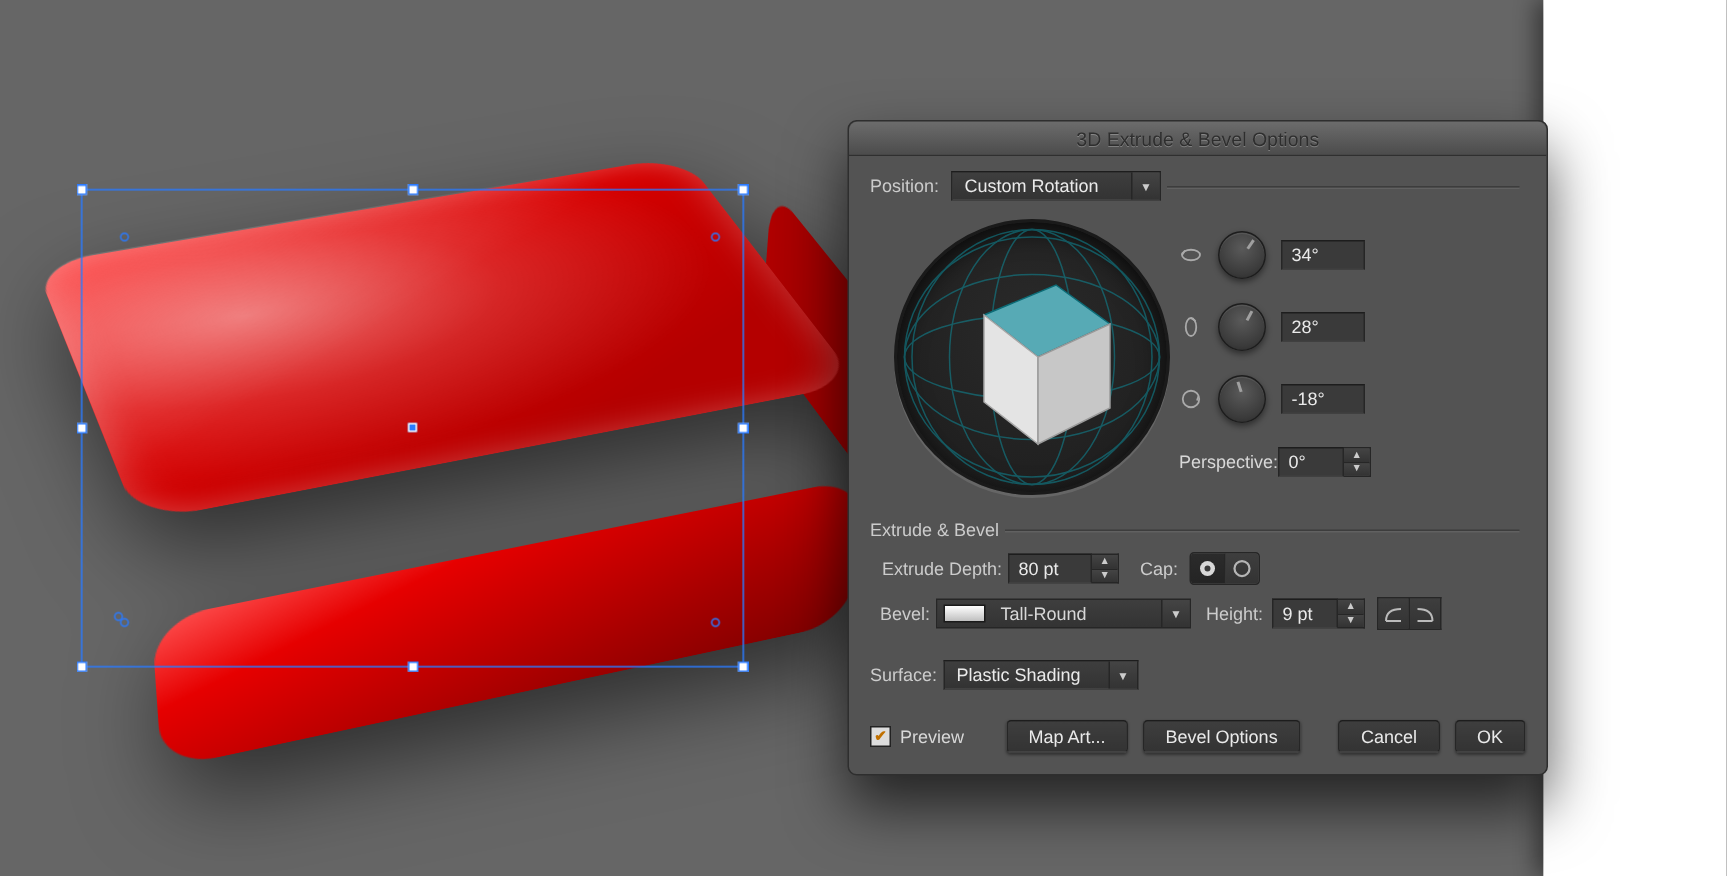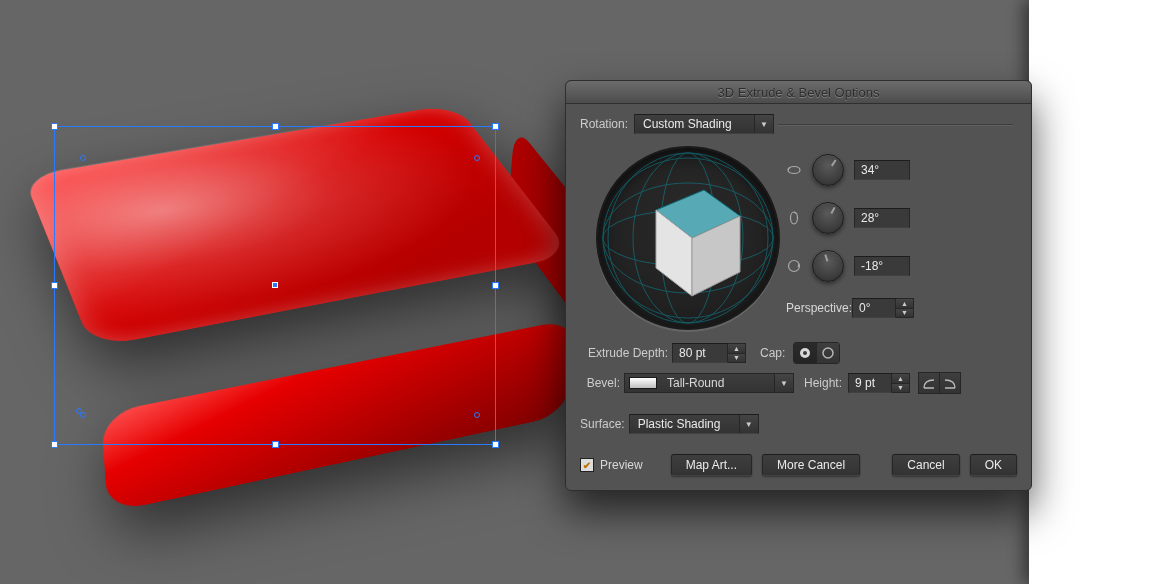--- a/index.html
+++ b/index.html
@@ -116,23 +116,23 @@
   <div class="path-anchor" style="left:474px; top:412px;"></div>
   <div class="path-anchor" style="left:76px;  top:408px;"></div>
 
   <div class="dialog">
     <div class="titlebar">
       <span class="title">3D Extrude &amp; Bevel Options</span>
     </div>
     <div class="body">
 
       <div class="row">
-        <span class="lbl" style="width:54px;">Rotation:</span>
+        <span class="lbl" style="width:54px;">Position:</span>
         <div class="select" style="width:140px;">
-          <span>Custom Shading</span>
+          <span>Custom Rotation</span>
           <span class="arrow">
               <span class="tri">▼</span>
             </span>
         </div>
         <div class="sep"></div>
       </div>
 
       <div style="position:relative; height:200px;">
         <div class="track" style="left:16px; top:4px;">
           <div class="grid">
@@ -212,20 +212,24 @@
           <span class="input sm">
               <span>0°</span>
             </span>
           <div class="stepper">
               <div>▲</div>
               <div>▼</div>
             </div>
         </div>
       </div>
 
+      <div class="row" style="margin-top:4px;">
+        <span class="lbl">Extrude &amp; Bevel</span>
+        <div class="sep"></div>
+      </div>
 
       <div class="row">
         <span class="lbl rt" style="width:88px; margin-right:4px;">Extrude Depth:</span>
         <span class="input">
             <span>80 pt</span>
           </span>
         <div class="stepper">
             <div>▲</div>
             <div>▼</div>
           </div>
@@ -292,21 +296,21 @@
     <div class="footer">
       <div class="left">
         <span class="chk">✔</span>
         <span class="lbl">Preview</span>
       </div>
       <div style="width:8px;"></div>
       <div class="btn">
           <span>Map Art...</span>
         </div>
       <div class="btn">
-          <span>More Cancel</span>
+          <span>Bevel Options</span>
         </div>
       <div class="spacer"></div>
       <div class="btn">
           <span>Cancel</span>
         </div>
       <div class="btn">
           <span>OK</span>
         </div>
     </div>
   </div>

